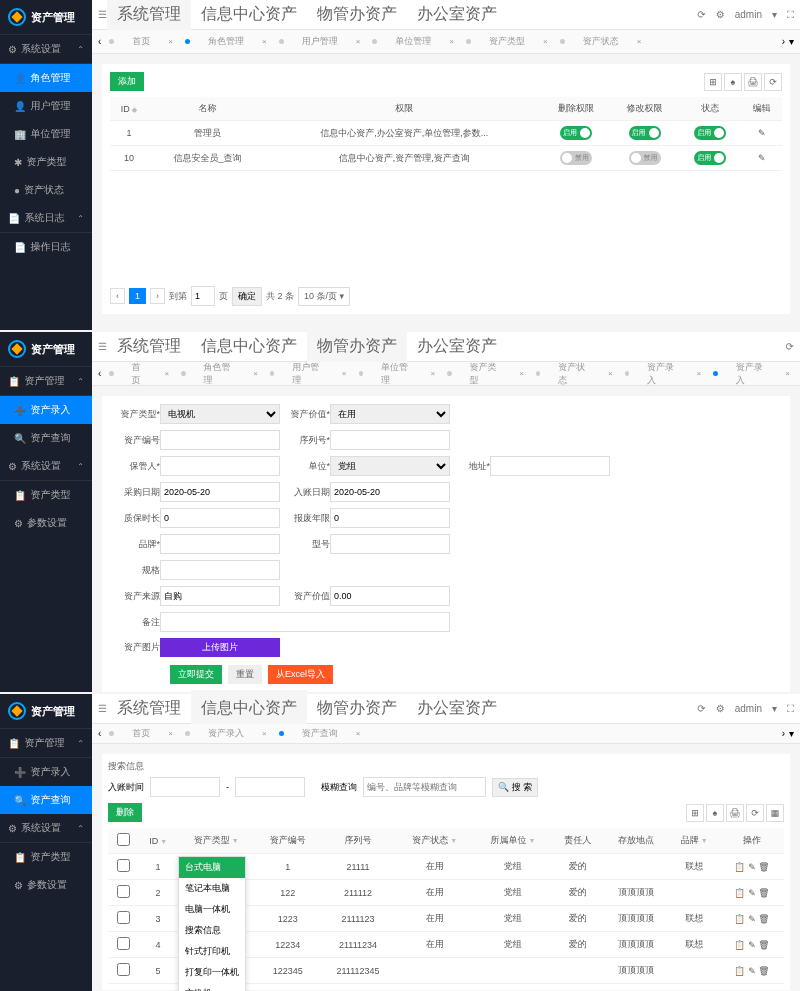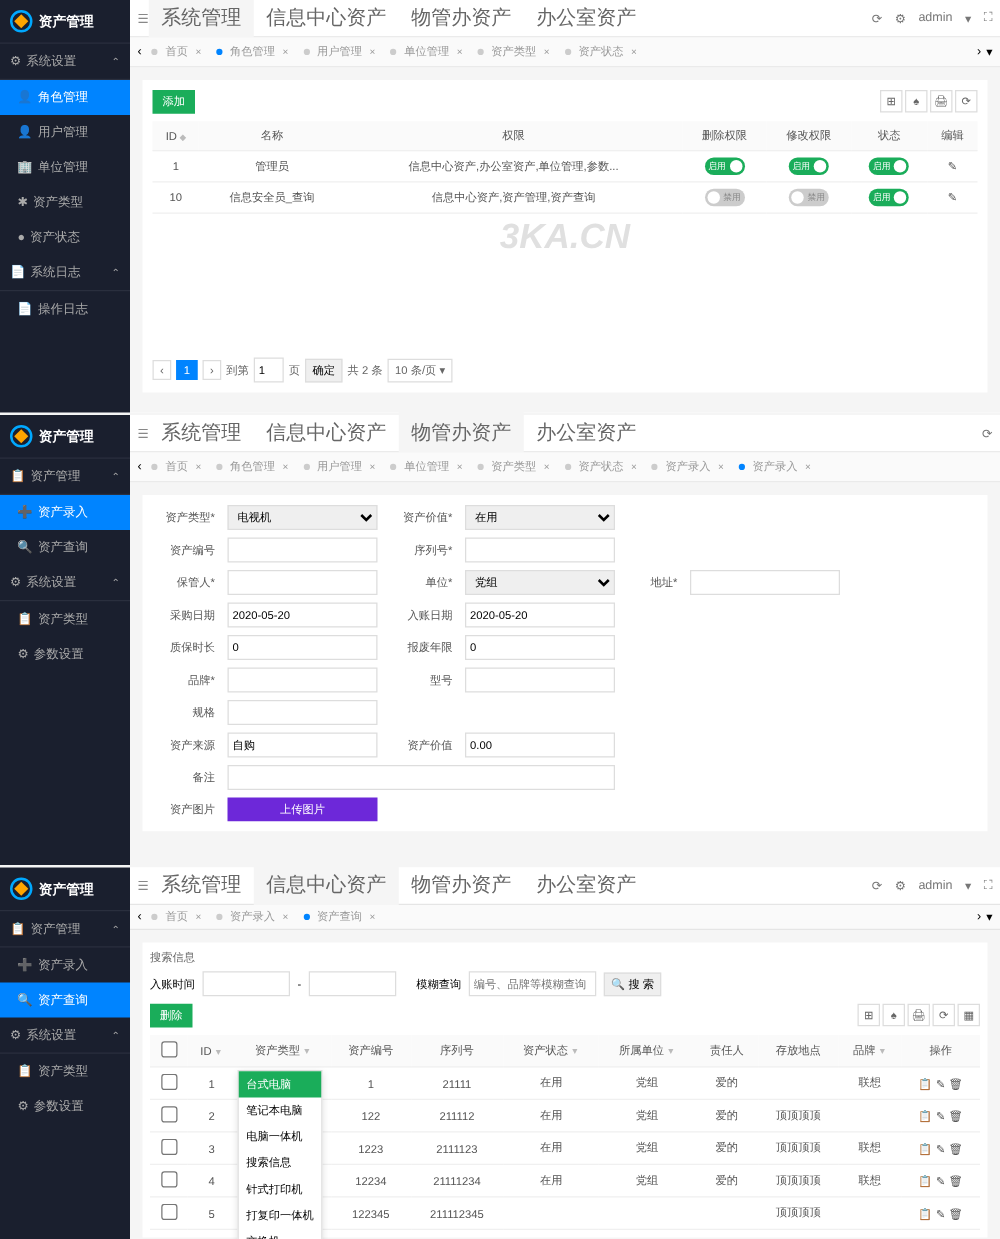--- a/index.html
+++ b/index.html
@@ -1,60 +1,60 @@
 <!DOCTYPE html>
 <html><head>
 <meta charset="utf-8">
 <style>
 *{box-sizing:border-box;margin:0;padding:0;font-family:Arial,"Microsoft YaHei",sans-serif}
 body{background:#f5f5f5;font-size:10px}
 .panel{width:800px;margin:0 auto;display:flex;background:#fff}
-.sidebar{width:104px;background:#1a1f2e;color:#aaa;flex-shrink:0}
+.sidebar{width:92px;background:#1a1f2e;color:#aaa;flex-shrink:0}
 .logo{display:flex;align-items:center;gap:5px;padding:8px;border-bottom:1px solid #2a2f3e}
 .logo-icon{width:18px;height:18px;border:2px solid #00a8ff;border-radius:50%;position:relative}
 .logo-icon::after{content:'';position:absolute;width:8px;height:8px;background:#ffa500;top:3px;left:3px;transform:rotate(45deg)}
 .logo-text{color:#fff;font-size:11px;font-weight:bold}
 .menu-group{padding:7px 8px;font-size:10px;display:flex;align-items:center;gap:4px;cursor:pointer;border-bottom:1px solid #2a2f3e}
 .menu-item{padding:7px 8px 7px 14px;font-size:10px;display:flex;align-items:center;gap:4px;cursor:pointer}
 .menu-item.active{background:#0084ff;color:#fff}
 .chev{margin-left:auto;font-size:8px}
 .main{flex:1;display:flex;flex-direction:column;min-width:0}
 .topnav{display:flex;align-items:center;border-bottom:1px solid #e5e5e5;background:#fff;padding:0 6px;height:30px}
 .topnav-item{padding:8px 10px;font-size:16px;color:#666;cursor:pointer}
 .topnav-item.active{background:#f5f5f5}
 .topnav-right{margin-left:auto;display:flex;gap:10px;align-items:center;color:#777;font-size:10px}
 .tabs{display:flex;align-items:center;border-bottom:1px solid #e5e5e5;background:#fafafa;padding:0 6px;height:24px;gap:4px}
-.tab{font-size:9px;color:#999;padding:3px 4px;display:flex;gap:6px;align-items:center}
+.tab{font-size:9px;color:#999;padding:3px 4px;display:flex;gap:18px;align-items:center}
 .tab.active .dot{background:#0084ff}
 .dot{width:5px;height:5px;border-radius:50%;background:#ccc}
 .tab-close{font-size:8px}
 .content{padding:10px;background:#f5f5f5;flex:1}
 .card{background:#fff;padding:8px}
 .btn{padding:3px 8px;font-size:9px;border:none;cursor:pointer;display:inline-block}
 .btn-green{background:#1aad5a;color:#fff}
 .btn-gray{background:#eee;color:#666}
 .btn-orange{background:#ff5722;color:#fff}
 .btn-blue{background:#6d28d9;color:#fff}
-.toolbar{display:flex;justify-content:space-between;align-items:flex-start;margin-bottom:6px}
+.toolbar{display:flex;justify-content:space-between;align-items:flex-end;margin-bottom:6px}
 .icon-group{display:flex;gap:2px}
 .icon-btn{width:18px;height:18px;border:1px solid #ddd;display:flex;align-items:center;justify-content:center;font-size:9px;color:#666;cursor:pointer}
 table{width:100%;border-collapse:collapse;font-size:9px}
 th,td{padding:5px 4px;text-align:center;color:#555;border-bottom:1px solid #f0f0f0}
 th{background:#fafafa;font-weight:normal}
 .toggle{display:inline-flex;align-items:center;width:32px;height:14px;border-radius:7px;position:relative;font-size:7px;color:#fff;padding:0 3px}
 .toggle.on{background:#1aad5a;justify-content:flex-start}
 .toggle.off{background:#ccc;justify-content:flex-end;color:#888}
 .toggle::after{content:'';width:10px;height:10px;background:#fff;border-radius:50%;position:absolute}
 .toggle.on::after{right:2px}
 .toggle.off::after{left:2px}
 .pager{display:flex;gap:4px;align-items:center;font-size:9px;color:#666;margin-top:10px}
 .pg-btn{border:1px solid #ddd;padding:2px 5px;font-size:9px}
 .pg-btn.active{background:#0084ff;color:#fff;border-color:#0084ff}
 .watermark{position:absolute;font-size:28px;color:#ccc;font-style:italic;font-weight:bold;opacity:0.6;left:50%;top:50%;transform:translate(-50%,-50%)}
-.form{display:grid;grid-template-columns:50px 120px 50px 120px 40px 120px;gap:6px 10px;align-items:center;font-size:9px}
+.form{display:grid;grid-template-columns:50px 120px 50px 120px 40px 120px;gap:6px 0;align-items:center;font-size:9px}
 .flabel{text-align:right;color:#555}
 .finput{border:1px solid #ddd;padding:3px;font-size:9px;height:20px;width:100%}
 .form-actions{display:flex;gap:6px;margin-top:8px;margin-left:60px}
 .search-row{display:flex;gap:6px;align-items:center;font-size:9px;flex-wrap:wrap;margin-bottom:6px}
 .dropdown{position:absolute;background:#fff;border:1px solid #ddd;box-shadow:0 2px 6px rgba(0,0,0,0.15);z-index:10;font-size:9px}
 .dd-item{padding:4px 6px;cursor:pointer}
 .dd-item.hover{background:#1aad5a;color:#fff}
 .sort{font-size:7px;color:#bbb;margin-left:2px}
 </style>
 </head>
@@ -194,21 +194,20 @@
                 <td>10</td>
                 <td>信息安全员_查询</td>
                 <td>信息中心资产,资产管理,资产查询</td>
                 <td><span class="toggle off">禁用</span></td>
                 <td><span class="toggle off">禁用</span></td>
                 <td><span class="toggle on">启用</span></td>
                 <td><span>✎</span></td>
               </tr>
             </tbody>
         </table>
-        <div class="watermark">3KA.CN</div>
         <div class="pager" style="position:absolute;bottom:8px">
           <span class="pg-btn">‹</span>
           <span class="pg-btn active">1</span>
           <span class="pg-btn">›</span>
           <span>到第</span>
           <input class="finput" style="width: 24px;" value="1">
           <span>页</span>
           <button class="pg-btn">确定</button>
           <span>共 2 条</span>
           <span class="pg-btn"><span>10 条/页</span> ▾</span>
@@ -371,20 +370,25 @@
             <span></span>
 
           <span class="flabel">备注</span>
           <input class="finput" style="grid-column: span 3;">
           <span></span>
             <span></span>
 
           <span class="flabel">资产图片</span>
           <button class="btn btn-blue">上传图片</button>
         </div>
+        <div class="form-actions">
+          <button class="btn btn-green">立即提交</button>
+          <button class="btn btn-gray">重置</button>
+          <button class="btn btn-orange">从Excel导入</button>
+        </div>
       </div>
     </div>
   </div>
 </div>
 
 <div class="panel" style="height:299px;margin-top:2px">
   <div class="sidebar">
     <div class="logo">
       <div class="logo-icon"></div>
       <span class="logo-text">资产管理</span>
@@ -458,21 +462,21 @@
       <span>▾</span>
     </div>
     <div class="content">
       <div class="card" style="padding:6px">
         <div style="font-size:9px;color:#666;margin-bottom:4px">搜索信息</div>
         <div class="search-row">
           <span>入账时间</span>
           <input class="finput" style="width: 70px;"> -
           <input class="finput" style="width: 70px;">
           <span style="margin-left:10px">模糊查询</span>
-          <input class="finput" style="width: 102px;" placeholder="编号、品牌等模糊查询">
+          <input class="finput" style="width: 123px;" placeholder="编号、品牌等模糊查询">
           <button class="pg-btn">🔍 <span>搜 索</span></button>
         </div>
         <div class="toolbar">
           <button class="btn btn-green">删除</button>
           <div class="icon-group">
             <span class="icon-btn">⊞</span>
             <span class="icon-btn">♠</span>
             <span class="icon-btn">🖨</span>
             <span class="icon-btn">⟳</span>
             <span class="icon-btn">▦</span>

